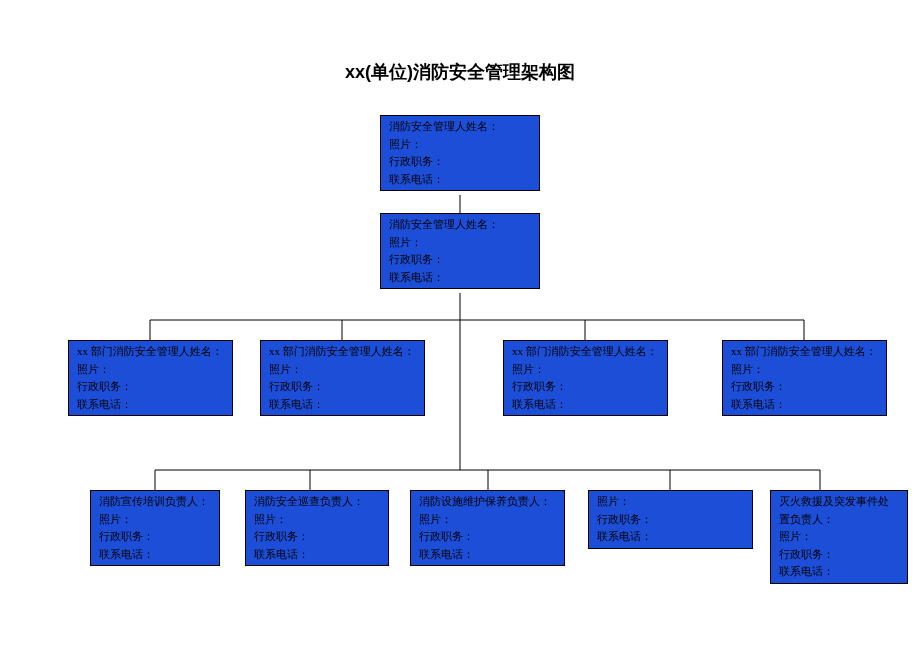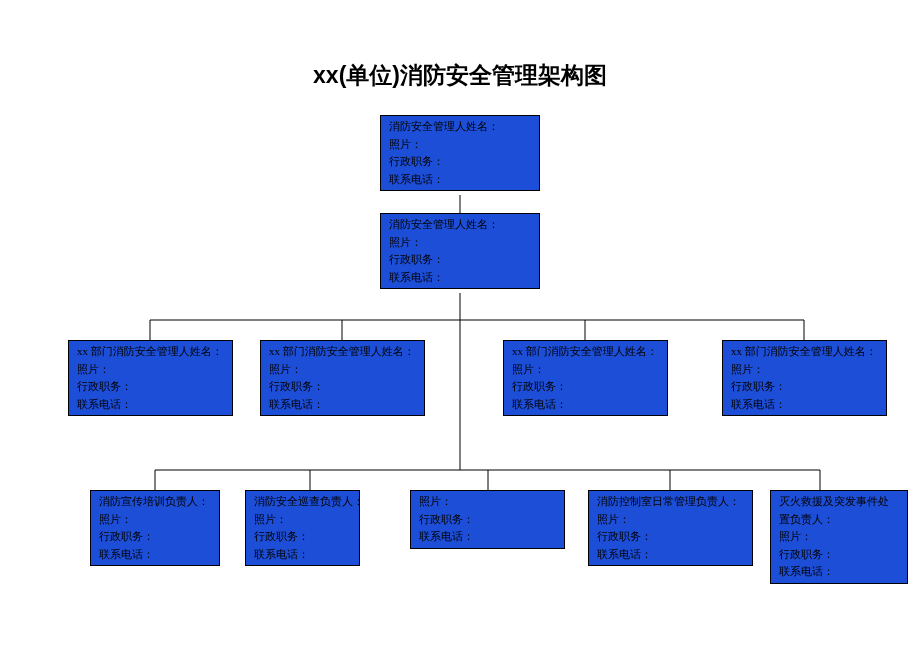--- a/index.html
+++ b/index.html
@@ -7,21 +7,21 @@
       width: 920px;
       height: 651px;
       background: #fff;
       font-family: "SimSun", "宋体", serif;
       font-size: 11px;
       color: #000;
       position: relative;
     }
     .title {
       text-align: center;
-      font-size: 23px;
+      font-size: 18px;
       font-weight: bold;
       font-family: "SimHei", "黑体", sans-serif;
       padding-top: 60px;
       padding-bottom: 20px;
     }
     .node {
       position: absolute;
       border: 1px solid #000;
       padding: 2px 8px;
       background: #1d4ed8;
@@ -107,35 +107,35 @@
   <div>联系电话：</div>
 </div>
 
 <div class="node" style="left:90px; top:490px; width:130px;font-family:Liberation Serif, serif;">
   <div>消防宣传培训负责人：</div>
   <div>照片：</div>
   <div>行政职务：</div>
   <div>联系电话：</div>
 </div>
 
-<div class="node" style="left:245px; top:490px; width:115px;">
+<div class="node" style="left:245px; top:490px; width:144px;">
   <div>消防安全巡查负责人：</div>
   <div>照片：</div>
   <div>行政职务：</div>
   <div>联系电话：</div>
 </div>
 
 <div class="node" style="left:410px; top:490px; width:155px;">
+  <div>消防设施维护保养负责人：</div>
   <div>照片：</div>
   <div>行政职务：</div>
   <div>联系电话：</div>
 </div>
 
 <div class="node" style="left:588px; top:490px; width:165px;">
-  <div>消防控制室日常管理负责人：</div>
   <div>照片：</div>
   <div>行政职务：</div>
   <div>联系电话：</div>
 </div>
 
 <div class="node" style="left:770px; top:490px; width:138px;">
   <div>灭火救援及突发事件处</div>
   <div>置负责人：</div>
   <div>照片：</div>
   <div>行政职务：</div>

